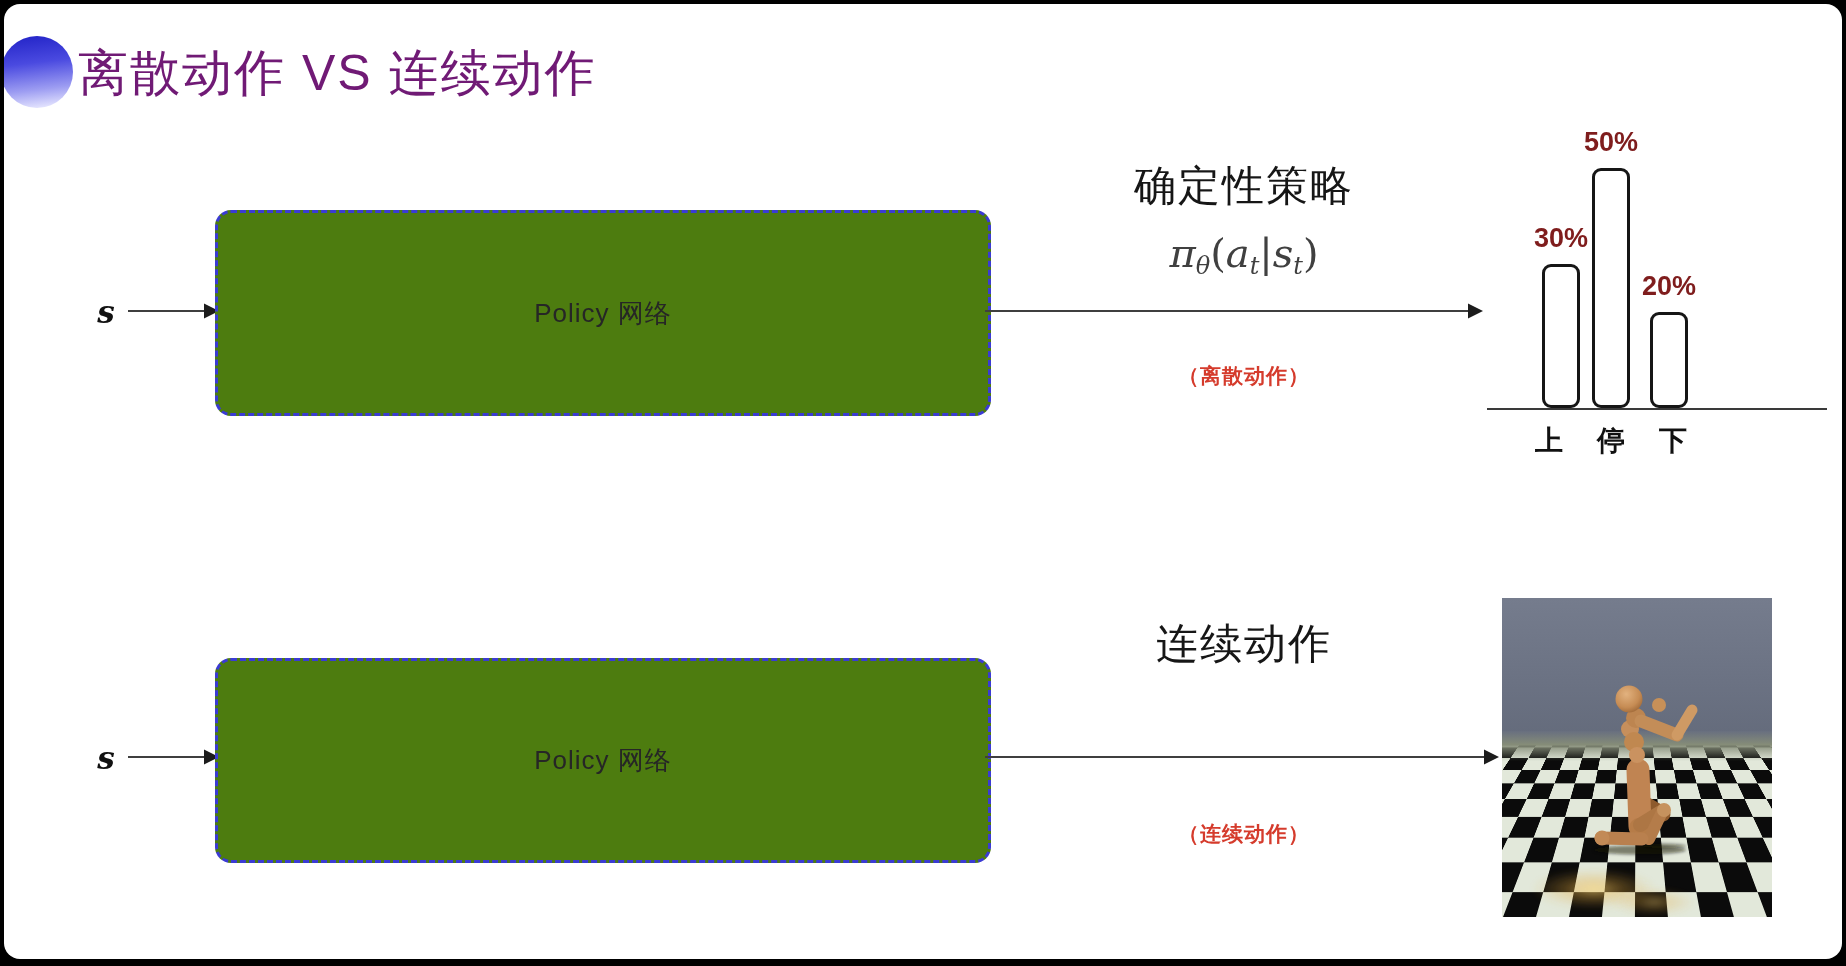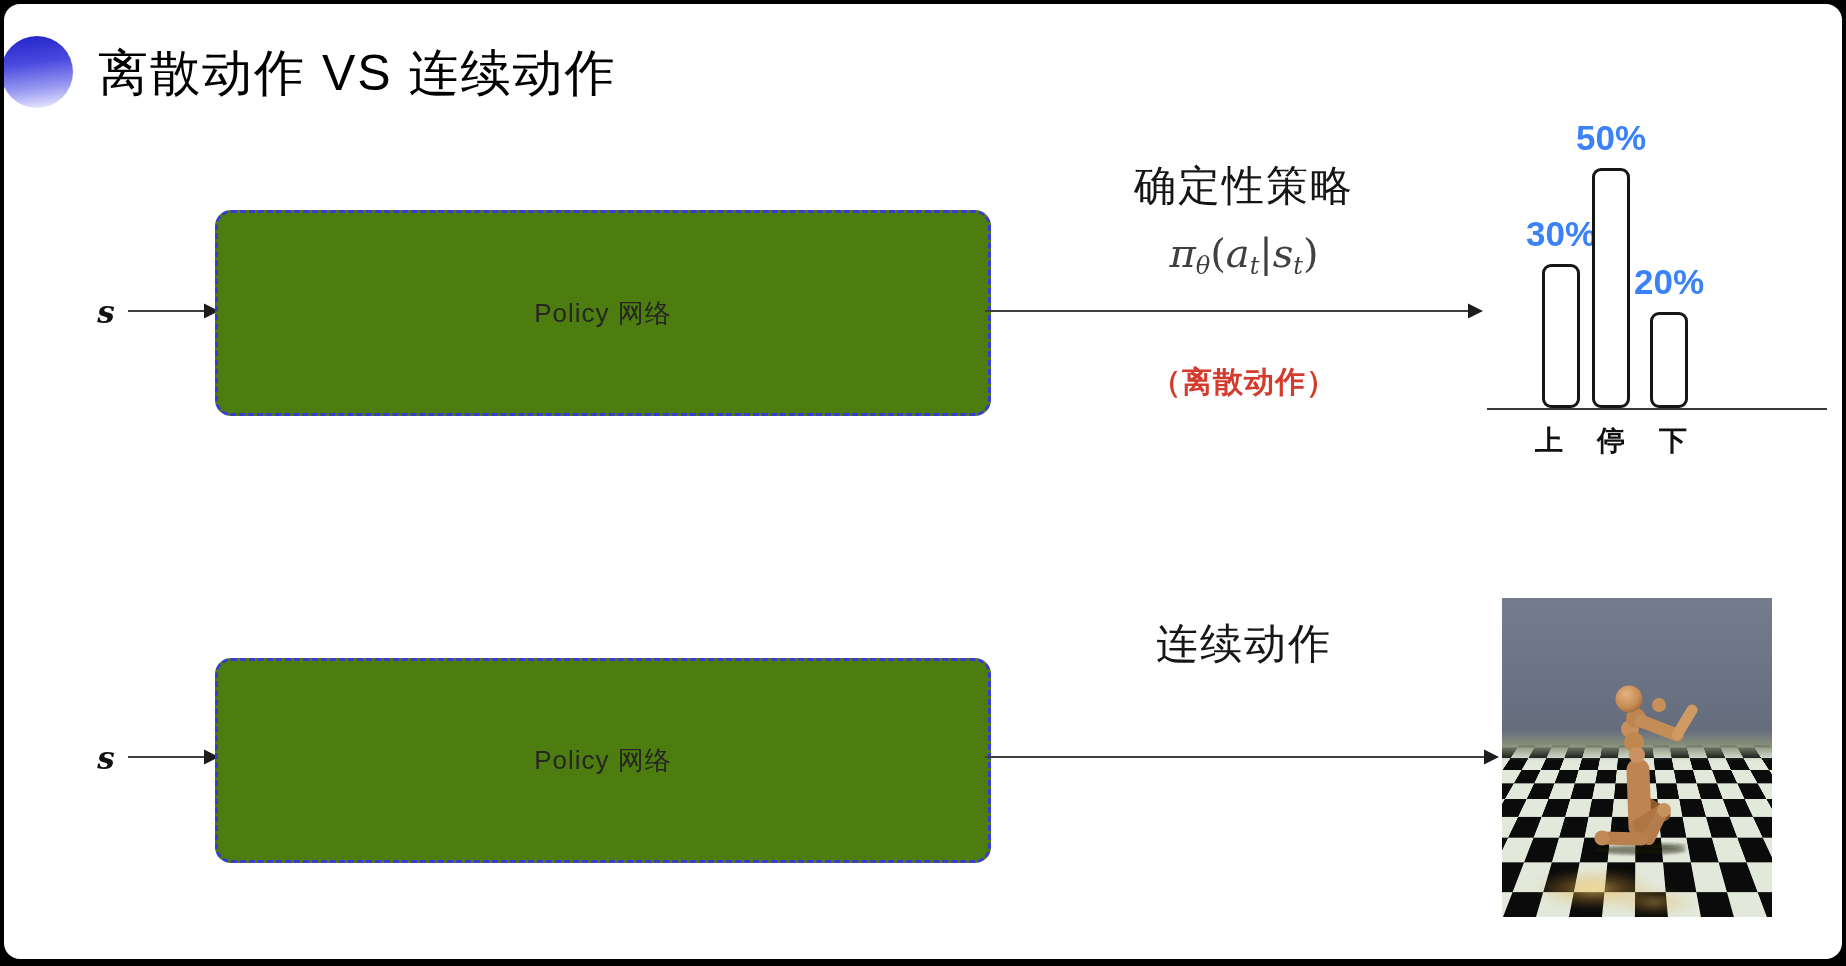--- a/index.html
+++ b/index.html
@@ -26,28 +26,28 @@
   .arrow-svg{position:absolute;overflow:visible;}
   .arrow-line{stroke:#3f3f3f;stroke-width:2.2;}
   .arrow-head{fill:#1c1c1c;}
 
   .text-col{position:absolute;left:1074px;width:340px;text-align:center;}
   .policy-name{font-size:42px;color:#161616;font-weight:500;letter-spacing:2px;white-space:nowrap;}
   .formula{font-family:"DejaVu Serif","Liberation Serif",serif;font-size:40px;color:#404040;white-space:nowrap;}
   .formula .it{font-style:italic;}
   .formula .up{font-style:normal;}
   .formula sub{font-style:italic;font-size:0.60em;vertical-align:-0.28em;line-height:0;}
-  .caption{font-size:30px;font-weight:700;letter-spacing:1px;white-space:nowrap;}
+  .caption{font-size:21px;font-weight:700;letter-spacing:1px;white-space:nowrap;}
 
   
   .chart{position:absolute;left:1487px;top:58px;width:345px;height:352px;}
   .chart .axis{position:absolute;left:0;right:5px;bottom:0;height:2px;background:#3a3a3a;}
   .bar-wrap{position:absolute;bottom:2px;width:52px;display:flex;flex-direction:column;
             align-items:center;justify-content:flex-end;}
-  .bar-wrap .pct{font-size:35px;color:#3b82f6;font-weight:600;margin-bottom:10px;}
+  .bar-wrap .pct{font-size:27px;color:#7f1d1d;font-weight:600;margin-bottom:10px;}
   .bar-wrap .bar{width:38px;background:#fff;border:3px solid #161616;border-radius:9px;box-sizing:border-box;}
   .cat-row{position:absolute;top:100%;margin-top:12px;width:52px;text-align:center;
            font-size:28px;font-weight:700;color:#111;}
 
   
   .mujoco{position:absolute;left:1502px;top:598px;width:270px;height:319px;overflow:hidden;background:#6e7585;}
   .mujoco .sky{position:absolute;left:0;top:0;right:0;height:152px;
       background:linear-gradient(180deg,#757c8d 0%,#6b7283 55%,#636a7a 100%);}
   .mujoco .floor{position:absolute;left:-90px;top:140px;width:450px;height:420px;
       background-color:#e2e8da;
@@ -60,21 +60,21 @@
       background:linear-gradient(180deg,#686f7f 0%,#858c78 45%,rgba(180,186,166,0) 100%);}
   .mujoco svg{position:absolute;left:0;top:0;}
 </style>
 </head>
 <body>
 
 <div class="slide">
  <div class="stage">
 
   <div class="title-dot"></div>
-  <div class="page-title" style="color: #000000; margin-left: 20px;">离散动作 VS 连续动作</div>
+  <div class="page-title" style="color: #701a75;">离散动作 VS 连续动作</div>
 
   <div class="s-label" style="left:86px;top:294px;">s</div>
 
   <svg class="arrow-svg" style="left:124px;top:300px;" width="96" height="22">
     <line class="arrow-line" x1="4" y1="11" x2="80" y2="11"></line>
     <polygon class="arrow-head" points="80,3.5 95,11 80,18.5"></polygon>
   </svg>
 
   <div class="policy-box" style="top:210px;">
     <span class="lbl">Policy 网络</span>
@@ -126,20 +126,23 @@
   </div>
 
   <svg class="arrow-svg" style="left:985px;top:746px;" width="516" height="22">
     <line class="arrow-line" x1="0" y1="11" x2="499" y2="11"></line>
     <polygon class="arrow-head" points="499,3.5 514,11 499,18.5"></polygon>
   </svg>
 
   <div class="text-col" style="top:616px;">
     <div class="policy-name">连续动作</div>
   </div>
+  <div class="text-col" style="top:820px;">
+    <div class="caption" style="color: rgb(213, 59, 44);">（连续动作）</div>
+  </div>
 
   <div class="mujoco">
     <div class="sky"></div>
     <div class="floor"></div>
     <div class="horizon"></div>
     <svg width="270" height="319" viewBox="0 0 270 319">
       <defs>
         <radialGradient id="gHead" cx="40%" cy="32%" r="75%">
           <stop offset="0%" stop-color="#e2b27f"></stop>
               <stop offset="65%" stop-color="#c68c54"></stop>

